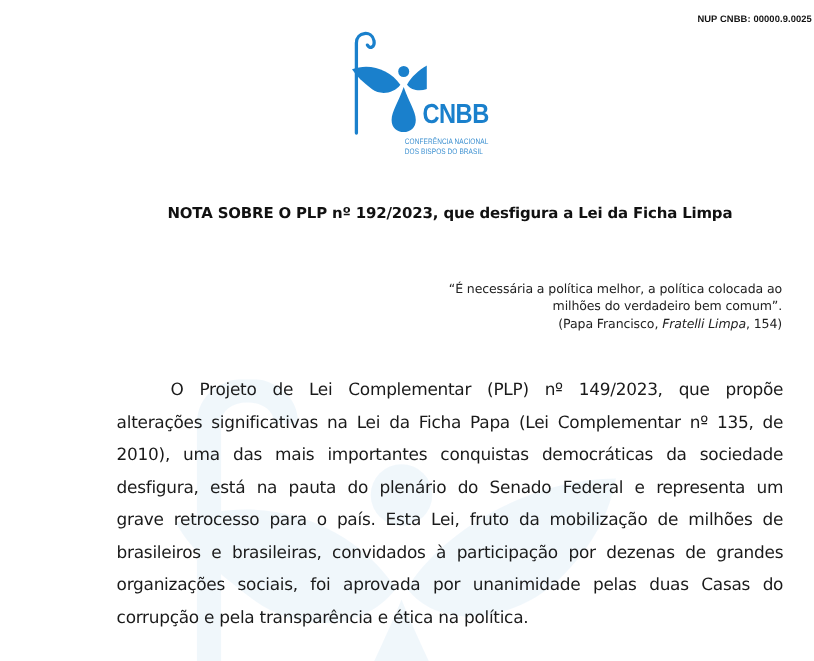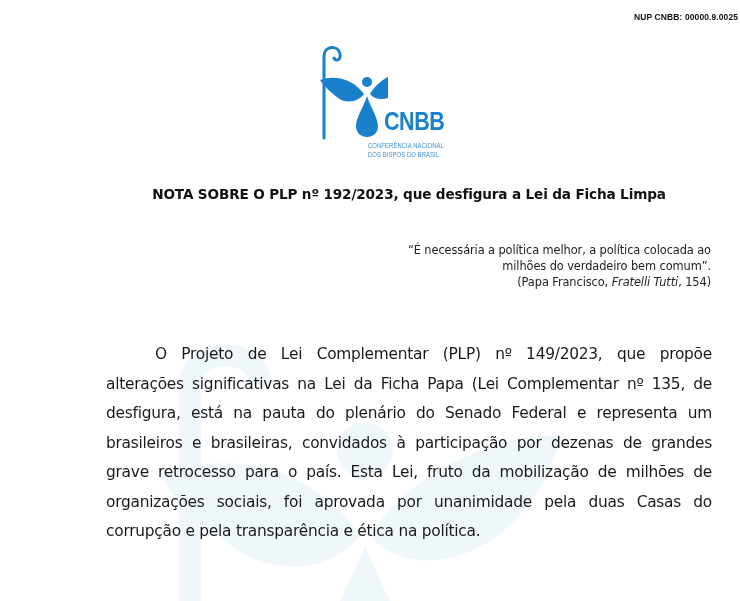--- a/index.html
+++ b/index.html
@@ -7,21 +7,21 @@
     body { position: relative; font-family: "DejaVu Sans", sans-serif; color: #1a1a1a; }
 
     .nup {
       position: absolute; top: 12px; left: 634px;
       font-family: "Liberation Sans", sans-serif;
       font-size: 8.5px; font-weight: bold; color: #111;
       white-space: nowrap; letter-spacing: 0.1px;
     }
 
     .logo {
-      position: absolute; left: 318px; top: 42px; width: 140px; height: 118px;
+      position: absolute; left: 318px; top: 25px; width: 140px; height: 118px;
     }
     .logo svg { position: absolute; left: 0; top: 0; }
     .logo-cnbb {
       position: absolute; left: 66px; top: 65px;
       font-family: "Liberation Sans", sans-serif; font-weight: bold;
       font-size: 25px; color: #1a80cc; letter-spacing: -0.5px;
       transform: scaleX(0.86); transform-origin: left top;
     }
     .logo-sub {
       position: absolute; left: 50px;
@@ -37,21 +37,21 @@
       opacity: 0.06; pointer-events: none;
     }
 
     .title {
       position: absolute; top: 186px; left: 0; width: 818px; text-align: center;
       font-family: "DejaVu Sans", sans-serif; font-weight: bold;
       font-size: 13.6px; color: #111; letter-spacing: -0.15px;
     }
 
     .epigraph {
-      position: absolute; top: 242px; right: 29px; text-align: right;
+      position: absolute; top: 254px; right: 29px; text-align: right;
       font-size: 11.4px; line-height: 16px; color: #222; letter-spacing: -0.1px;
     }
     .epigraph .ital { font-style: italic; }
 
     .body-text {
       position: absolute; left: 106px; top: 340px; width: 606px;
       font-size: 15.4px; line-height: 29.5px; color: #1a1a1a;
       text-align: justify; letter-spacing: -0.25px;
     }
     .body-line { display: block; text-align: justify; text-align-last: justify; white-space: nowrap; }
@@ -89,26 +89,27 @@
     <path d="M410 90 C330 90 250 140 220 190 C250 230 320 220 360 180 C395 145 405 115 410 90 Z" fill="#1a80cc"></path>
     <circle cx="215" cy="105" r="28" fill="#1a80cc"></circle>
     <path d="M215 200 C195 250 170 290 170 320 L260 320 C260 290 235 250 215 200 Z" fill="#1a80cc"></path>
   </svg>
 
   <div class="title">NOTA SOBRE O PLP nº 192/2023, que desfigura a Lei da Ficha Limpa</div>
 
   <div class="epigraph">
     <div>“É necessária a política melhor, a política colocada ao</div>
     <div>milhões do verdadeiro bem comum”.</div>
-    <div><span>(Papa Francisco, </span><span class="ital">Fratelli Tutti</span><span>, 154)</span></div>
+    <div><span>(Papa Francisco, </span><span class="ital">Fratelli Limpa</span><span>, 154)</span></div>
   </div>
 
   <div class="body-text">
     <span class="body-line first">O Projeto de Lei Complementar (PLP) nº 149/2023, que propõe</span>
     <span class="body-line">alterações significativas na Lei da Ficha Papa (Lei Complementar nº 135, de</span>
+    <span class="body-line">2010), uma das mais importantes conquistas democráticas da sociedade</span>
     <span class="body-line">desfigura, está na pauta do plenário do Senado Federal e representa um</span>
+    <span class="body-line">grave retrocesso para o país. Esta Lei, fruto da mobilização de milhões de</span>
     <span class="body-line">brasileiros e brasileiras, convidados à participação por dezenas de grandes</span>
-    <span class="body-line">grave retrocesso para o país. Esta Lei, fruto da mobilização de milhões de</span>
-    <span class="body-line">organizações sociais, foi aprovada por unanimidade pela duas Casas do</span>
+    <span class="body-line">organizações sociais, foi aprovada por unanimidade pelas duas Casas do</span>
     <span class="body-line last">corrupção e pela transparência e ética na política.</span>
   </div>
 
 </div>
 
 </body></html>

